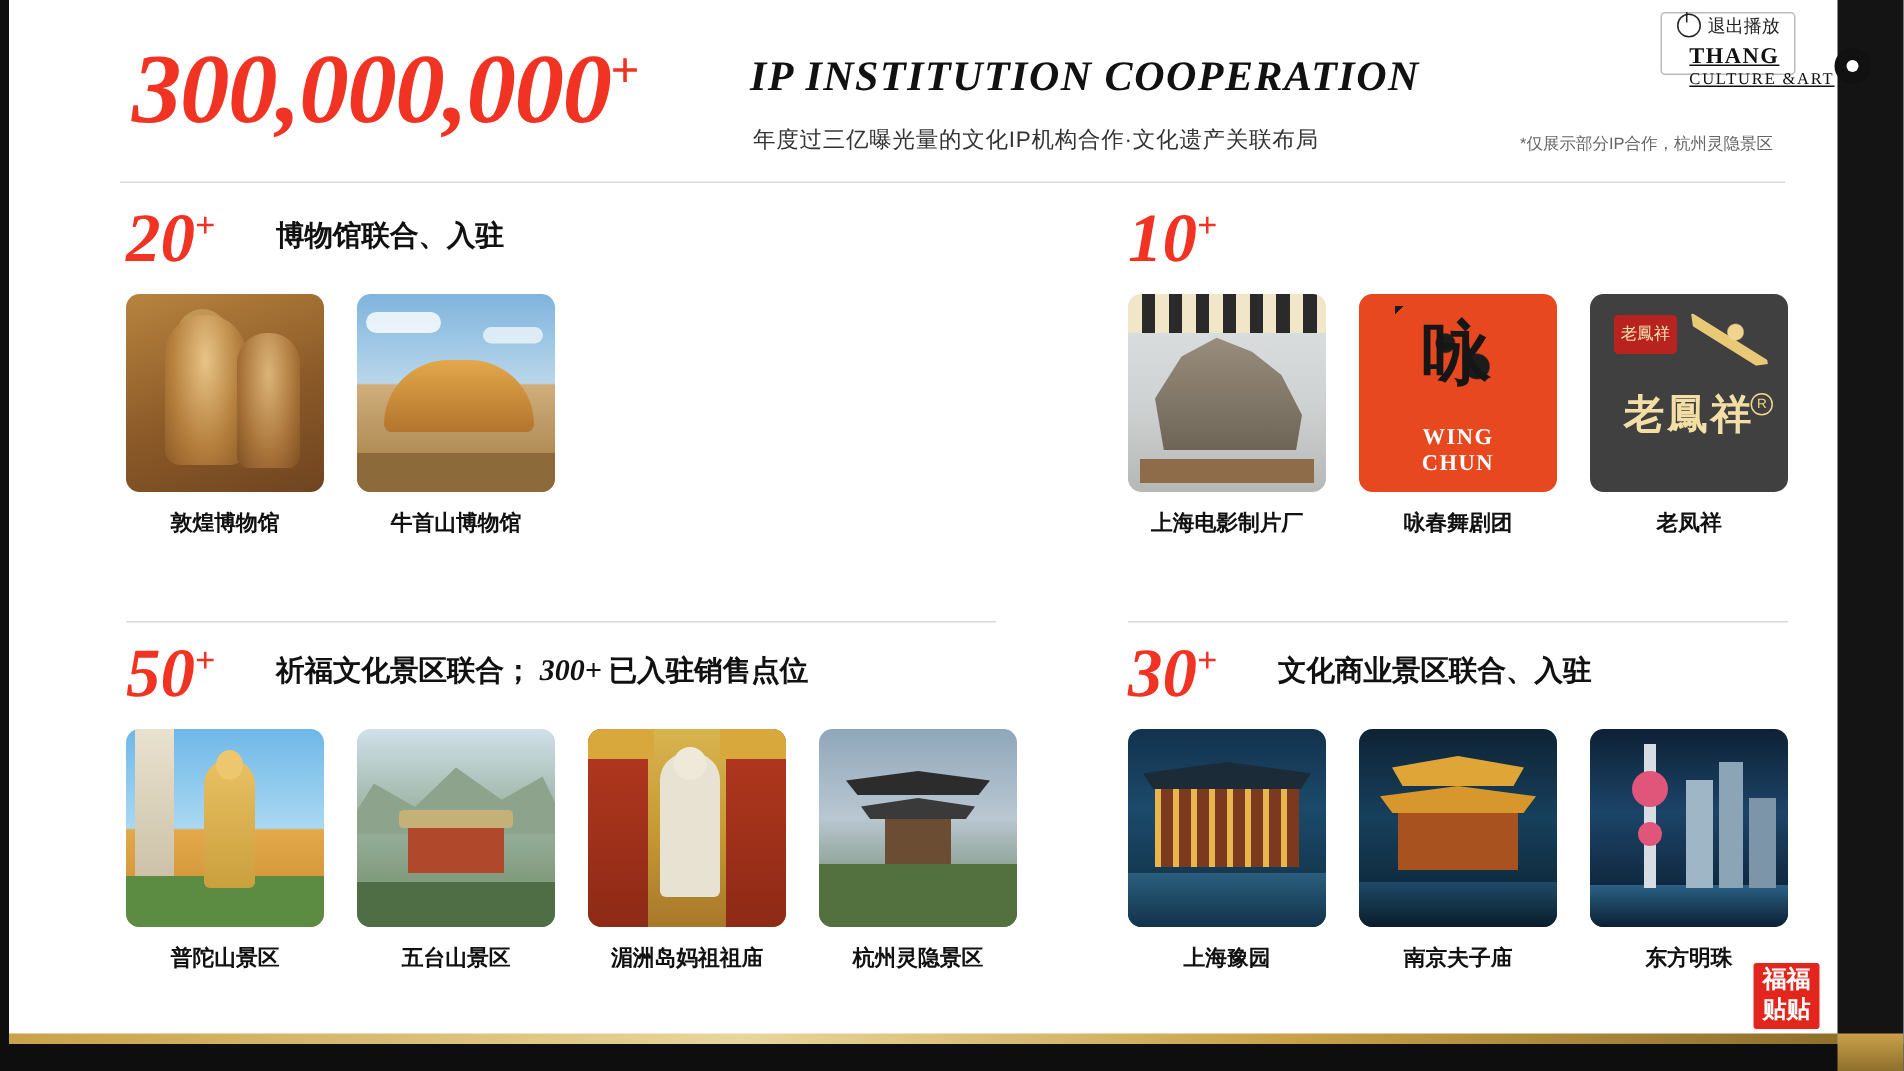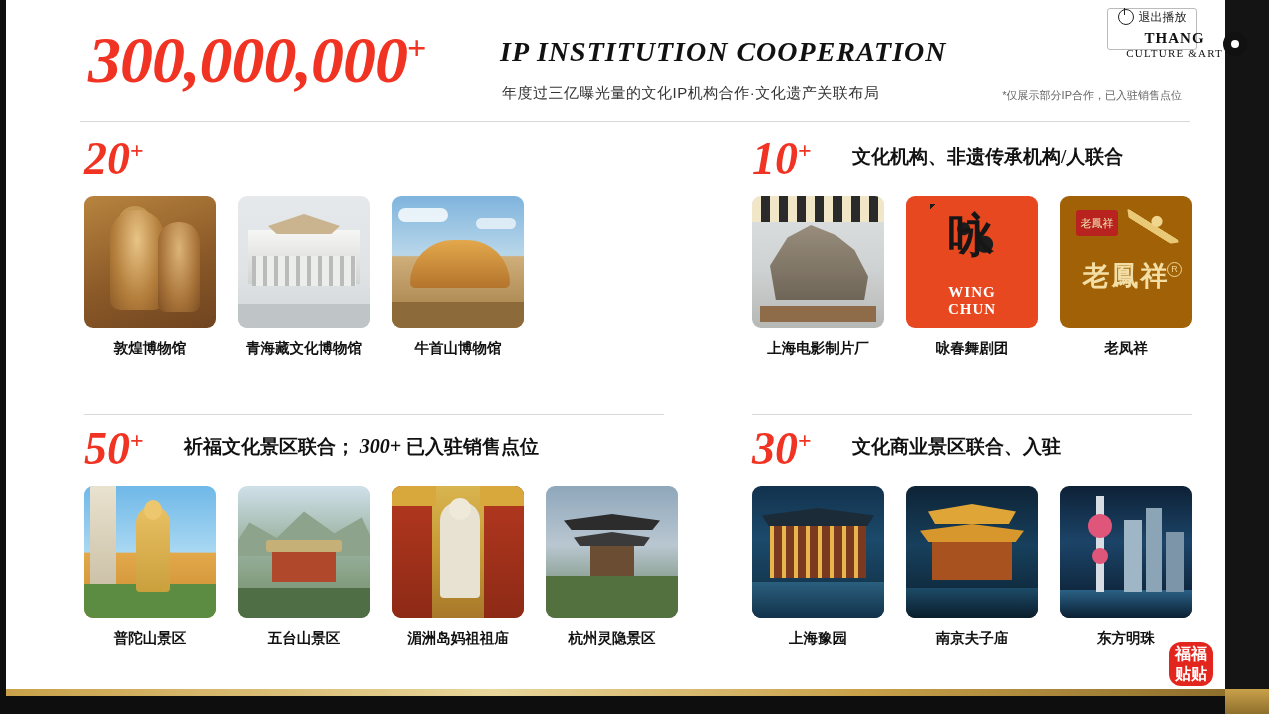--- a/index.html
+++ b/index.html
@@ -118,24 +118,25 @@
     flex: none;
   }
   .power-ico::after {
     content: "";
     position: absolute; left: 5.2px; top: -2px;
     width: 1.6px; height: 7px; background: #222;
   }
   .brand {
     position: absolute;
     right: 46px; top: 30px;
-    text-align: center;
+    text-align: left;
     font-family: "Liberation Serif", serif;
     color: #111;
     line-height: 1.12;
+    text-decoration: underline;
   }
   .brand .b1 { font-size: 15px; letter-spacing: 1px; font-weight: bold;}
   .brand .b2 { font-size: 11px; letter-spacing: 1.2px; }
   .brand-dot {
     position: absolute;
     right: 22px; top: 32px;
     width: 24px; height: 24px;
     border-radius: 50%;
     background: #111;
   }
@@ -245,21 +246,21 @@
     background: radial-gradient(circle at 40% 40%, #1c1c1c 0 6px, transparent 7px),
                 radial-gradient(circle at 65% 65%, #1c1c1c 0 8px, transparent 9px),
                 linear-gradient(135deg,#1c1c1c 0 4px, transparent 4px);
   }
   .wc-brush { position:absolute; left:30px; top:12px; width:70px; height:56px; color:#161616;
     font-family:"Liberation Serif", serif; font-weight:bold; font-size:46px; line-height:56px; text-align:center;}
   .wc-text { position:absolute; left:0; bottom:10px; width:132px; text-align:center; color:#fff;
     font-family:"Liberation Serif", serif; font-weight:bold; font-size:15px; line-height:17px; letter-spacing:1px;}
 
   
-  .t-lfx { background:#a16207; }
+  .t-lfx { background:#404040; }
   .lfx-badge { position:absolute; left:16px; top:14px; width:42px; height:26px; background:#b8231f; border-radius:3px;
     color:#f4e3b0; font-size:11px; text-align:center; line-height:26px; font-family:"Liberation Serif", serif;}
   .lfx-phx { position:absolute; right:16px; top:10px; width:46px; height:40px;
     background: radial-gradient(circle at 60% 40%, #f0d58f 0 5px, transparent 6px),
                 linear-gradient(40deg, transparent 40%, #e9c876 41% 52%, transparent 53%);
     transform: rotate(-8deg);}
   .lfx-title { position:absolute; left:0; top:62px; width:132px; text-align:center; color:#f3dfa6;
     font-family:"Liberation Serif", serif; font-weight:bold; font-size:27px; letter-spacing:2px;}
   .lfx-r { position:absolute; right:10px; top:66px; width:13px; height:13px; border:1px solid #f0d58f; border-radius:50%;
     color:#f0d58f; font-size:9px; text-align:center; line-height:12px;}
@@ -325,21 +326,21 @@
   .op-bldg2 { position:absolute; left:86px; top:22px; width:16px; height:84px; background:#8ba4b6;}
   .op-bldg3 { position:absolute; left:106px; top:46px; width:18px; height:60px; background:#7d95a8;}
   .op-water { position:absolute; left:0; bottom:0; width:132px; height:28px; background: linear-gradient(180deg,#2a6186,#0b2033);}
 
   
   .corner-logo {
     position: absolute;
     right: 56px; bottom: 28px;
     width: 44px; height: 44px;
     background: #e3261d;
-    border-radius: 12px;
+    border-radius: 2px;
     color: #fff;
     font-family: "Liberation Serif", serif;
     font-weight: bold;
     font-size: 16px;
     line-height: 20px;
     text-align: center;
     padding-top: 2px;
     box-sizing: border-box;
     letter-spacing: 0;
   }
@@ -364,66 +365,57 @@
     <div class="b2">CULTURE &amp;ART</div>
   </div>
   <div class="brand-dot"></div>
 
   <div class="header">
     <div class="bignum">
       <span>300,000,000</span><span class="plus">+</span>
     </div>
     <div class="head-en">IP INSTITUTION COOPERATION</div>
     <div class="head-cn">年度过三亿曝光量的文化IP机构合作·文化遗产关联布局</div>
-    <div class="head-note">*仅展示部分IP合作，已入驻销售点位</div>
+    <div class="head-note">*仅展示部分IP合作，杭州灵隐景区</div>
   </div>
   <div class="divider"></div>
 
   <div class="section" style="left:84px; top:140px; width:590px;">
     <div class="sec-head">
       <div class="sec-num">
         <span>20</span><span class="plus">+</span>
       </div>
+      <div class="sec-title" style="left:100px;">博物馆联合、入驻</div>
     </div>
     <div class="cards">
       <div class="card">
         <div class="thumb t-dunhuang">
           <div class="dh-halo"></div>
           <div class="dh-fig"></div>
           <div class="dh-fig2"></div>
         </div>
         <div class="cap">敦煌博物馆</div>
-      </div>
-      <div class="card">
-        <div class="thumb t-qinghai">
-          <div class="qh-b1"></div>
-          <div class="qh-cols"></div>
-          <div class="qh-roof"></div>
-          <div class="qh-ground"></div>
-        </div>
-        <div class="cap">青海藏文化博物馆</div>
       </div>
       <div class="card">
         <div class="thumb t-niushou">
           <div class="ns-cloud"></div>
           <div class="ns-cloud2"></div>
           <div class="ns-dome"></div>
           <div class="ns-ground"></div>
         </div>
         <div class="cap">牛首山博物馆</div>
       </div>
     </div>
   </div>
 
   <div class="section" style="left:752px; top:140px; width:440px;">
     <div class="sec-head">
       <div class="sec-num">
         <span>10</span><span class="plus">+</span>
       </div>
-      <div class="sec-title" style="left:100px;">文化机构、非遗传承机构/人联合</div>
     </div>
     <div class="cards">
       <div class="card">
         <div class="thumb t-film">
           <div class="film-strip"></div>
           <div class="film-stat"></div>
           <div class="film-base"></div>
         </div>
         <div class="cap">上海电影制片厂</div>
       </div>

